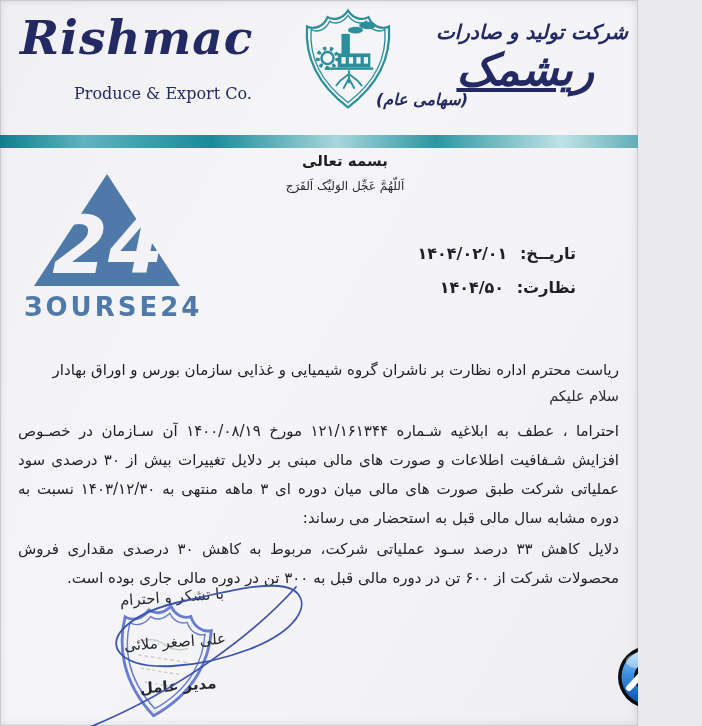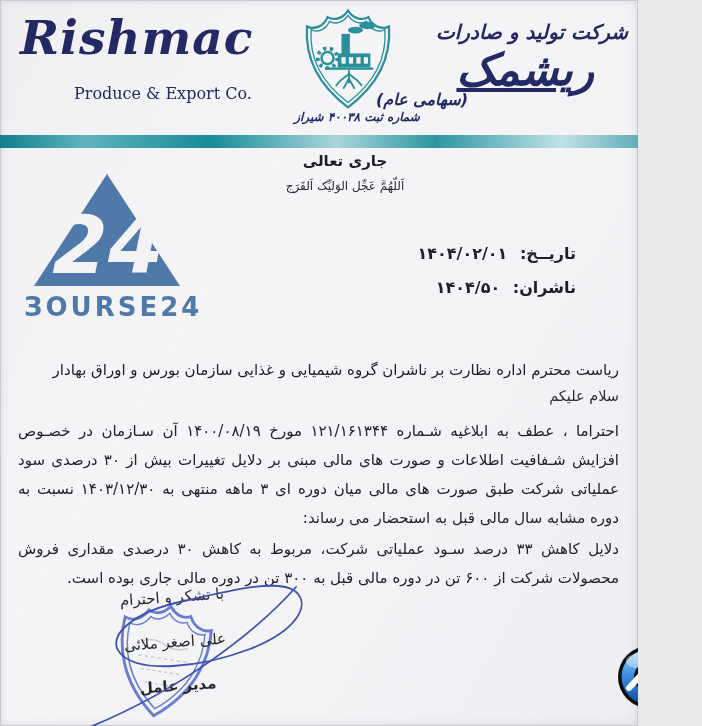--- a/index.html
+++ b/index.html
@@ -120,48 +120,47 @@
         <rect x="44" y="52" width="35" height="15" stroke="none"></rect>
         <rect x="48" y="56" width="4.5" height="7" fill="#f3f2f5" stroke="none"></rect>
         <rect x="56" y="56" width="4.5" height="7" fill="#f3f2f5" stroke="none"></rect>
         <rect x="64" y="56" width="4.5" height="7" fill="#f3f2f5" stroke="none"></rect>
         <rect x="72" y="56" width="4.5" height="7" fill="#f3f2f5" stroke="none"></rect>
         <rect x="30" y="67" width="52" height="2.6" stroke="none"></rect>
         <path d="M56,70 L56,84 M56,74 L46,82 M56,74 L66,82 M56,79 L50,90 M56,79 L62,90 M46,82 L42,87 M66,82 L70,87" fill="none" stroke-width="2"></path>
       </g>
     </svg>
   </div>
-  <div class="emblem-reg">شماره ثبت ۴۰۰۳۸ شیراز</div>
 
   <div class="fa-co-line1">شرکت تولید و صادرات</div>
   <div class="fa-co-name">ریشمک</div>
   <div class="fa-co-type">(سهامی عام)</div>
 
   <div class="teal-band"></div>
 
   <div class="besmele">
-    <div class="l1">جاری تعالی</div>
+    <div class="l1">بسمه تعالی</div>
     <div class="l2">اَللّهُمَّ عَجِّل الوَلیِّک اَلفَرَج</div>
   </div>
 
   <div class="bourse">
     <svg width="150" height="118" viewBox="0 0 150 118" style="display:block;margin:0 auto;">
       <path d="M75,2 L2,114 L148,114 Z" fill="#4e79a8"></path>
       <text x="76" y="101" text-anchor="middle" font-family="DejaVu Sans, sans-serif" font-size="80" font-weight="bold" font-style="italic" fill="#f3f2f5">24</text>
     </svg>
     <div class="bourse-word">ЗOURSE24</div>
   </div>
 
   <div class="meta">
     <div class="meta-row">
       <span>تاریــخ:</span>
       <span class="val">۱۴۰۴/۰۲/۰۱</span>
     </div>
     <div class="meta-row">
-      <span>ناشران:</span>
+      <span>نظارت:</span>
       <span class="val">۱۴۰۴/۵۰</span>
     </div>
   </div>
 
   <div class="rec-title">ریاست محترم اداره نظارت بر ناشران گروه شیمیایی و غذایی سازمان بورس و اوراق بهادار</div>
   <div class="salutation">سلام علیکم</div>
 
   <div class="body-text">
     <p>احتراما ، عطف به ابلاغیه شـماره ۱۲۱/۱۶۱۳۴۴ مورخ ۱۴۰۰/۰۸/۱۹ آن سـازمان در خصـوص افزایش شـفافیت اطلاعات و صورت های مالی مبنی بر دلایل تغییرات بیش از ۳۰ درصدی سود عملیاتی شرکت طبق صورت های مالی میان دوره ای ۳ ماهه منتهی به ۱۴۰۳/۱۲/۳۰ نسبت به دوره مشابه سال مالی قبل به استحضار می رساند:</p>
     <p>دلایل کاهش ۳۳ درصد سـود عملیاتی شرکت، مربوط به کاهش ۳۰ درصدی مقداری فروش محصولات شرکت از ۶۰۰ تن در دوره مالی قبل به ۳۰۰ تن در دوره مالی جاری بوده است.</p>

